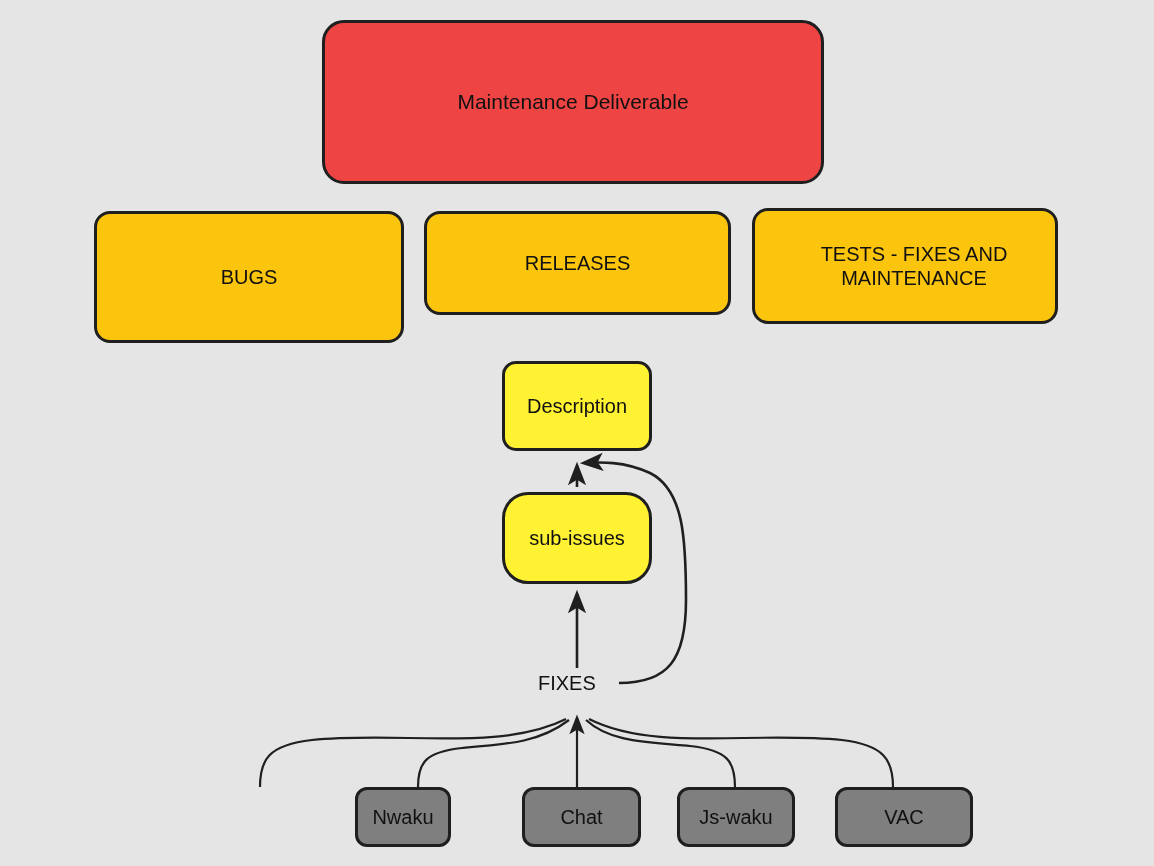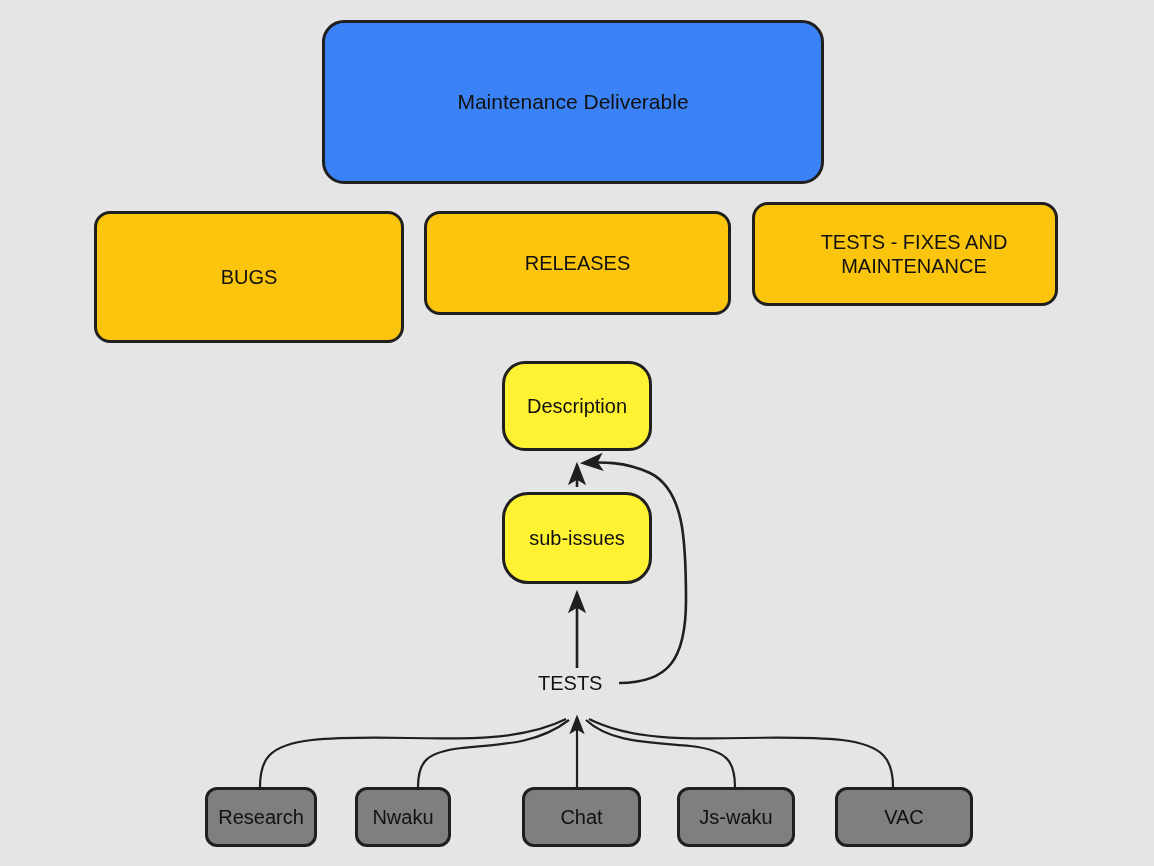--- a/index.html
+++ b/index.html
@@ -33,21 +33,21 @@
     border-radius: 14px;
     display: flex;
     align-items: center;
     justify-content: center;
     text-align: center;
     color: #111111;
     line-height: 1.22;
     padding: 4px 10px;
   }
   .node-deliverable {
-    background: #3b82f6;
+    background: #ef4444;
     border-radius: 22px;
     font-size: 21px;
   }
   .node-category {
     background: #fbc40d;
     border-radius: 16px;
     font-size: 20px;
   }
   .node-detail {
     background: #fff233;
@@ -102,30 +102,29 @@
     <path d="M893,787 C893,760 884,745 842,740
              C752,731 654,752 589,719" fill="none" stroke="#1f1f1f" stroke-width="2.2"></path>
   </svg>
 
   <div class="node node-deliverable" style="left:322px; top:20px; width:502px; height:164px;">Maintenance Deliverable</div>
 
   <div class="node node-category" style="left:94px; top:211px; width:310px; height:132px;">BUGS</div>
 
   <div class="node node-category" style="left:424px; top:211px; width:307px; height:104px;">RELEASES</div>
 
-  <div class="node node-category" style="left:752px; top:202px; width:306px; height:104px; white-space:pre-line;padding-left:28px;">TESTS - FIXES AND
+  <div class="node node-category" style="left:752px; top:208px; width:306px; height:116px; white-space:pre-line;padding-left:28px;">TESTS - FIXES AND
 MAINTENANCE</div>
 
-  <div class="node node-detail" style="left:502px; top:361px; width:150px; height:90px;border-radius:23px;">Description</div>
+  <div class="node node-detail" style="left:502px; top:361px; width:150px; height:90px;">Description</div>
 
   <div class="node node-detail" style="left:502px; top:492px; width:150px; height:92px;border-radius:26px;">sub-issues</div>
 
-  <div class="edge-label" style="left:535px; top:672px;">TESTS</div>
+  <div class="edge-label" style="left:535px; top:672px;">FIXES</div>
 
-  <div class="node node-source" style="left:205px; top:787px; width:112px; height:60px;">Research</div>
 
   <div class="node node-source" style="left:355px; top:787px; width:96px; height:60px;">Nwaku</div>
 
   <div class="node node-source" style="left:522px; top:787px; width:119px; height:60px;">Chat</div>
 
   <div class="node node-source" style="left:677px; top:787px; width:118px; height:60px;">Js-waku</div>
 
   <div class="node node-source" style="left:835px; top:787px; width:138px; height:60px;">VAC</div>
 
 </div>

